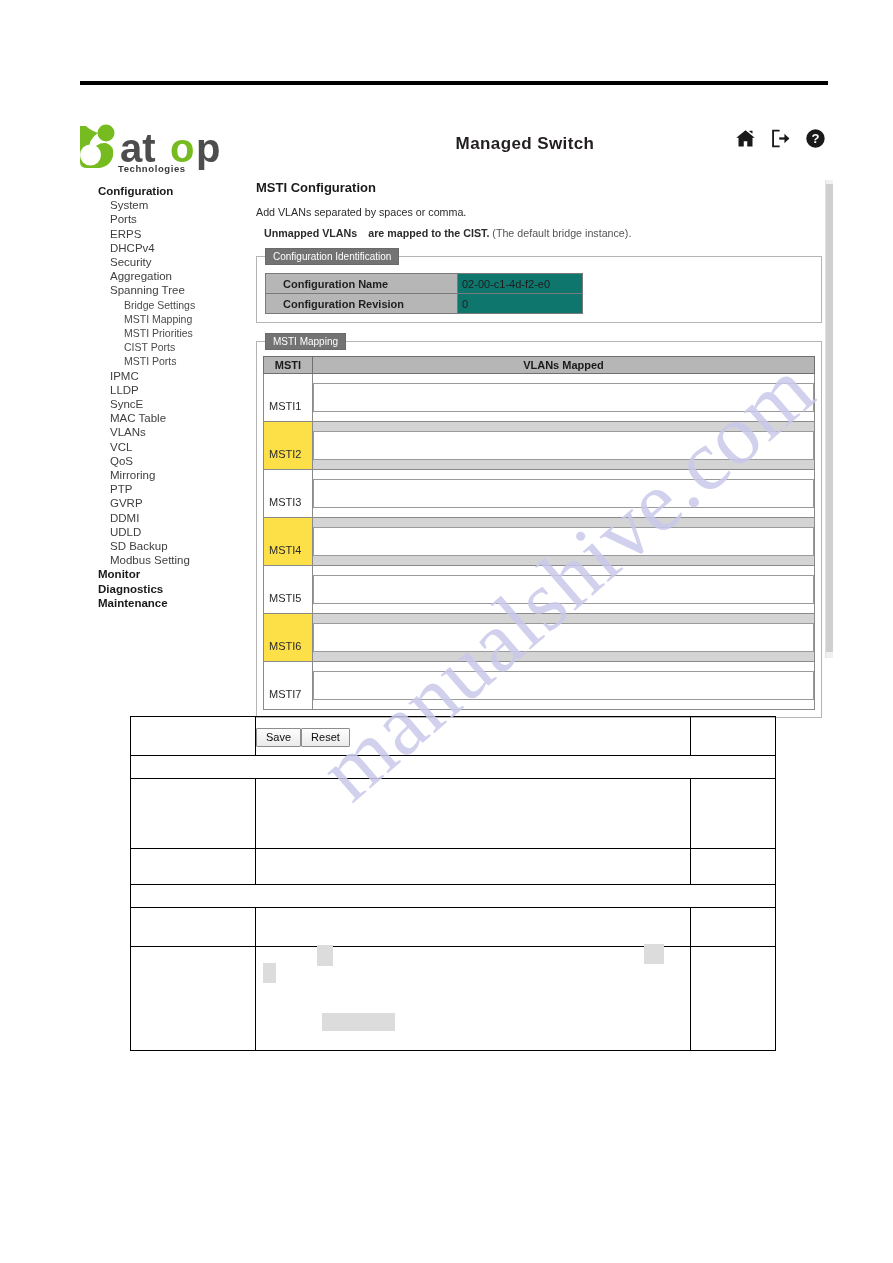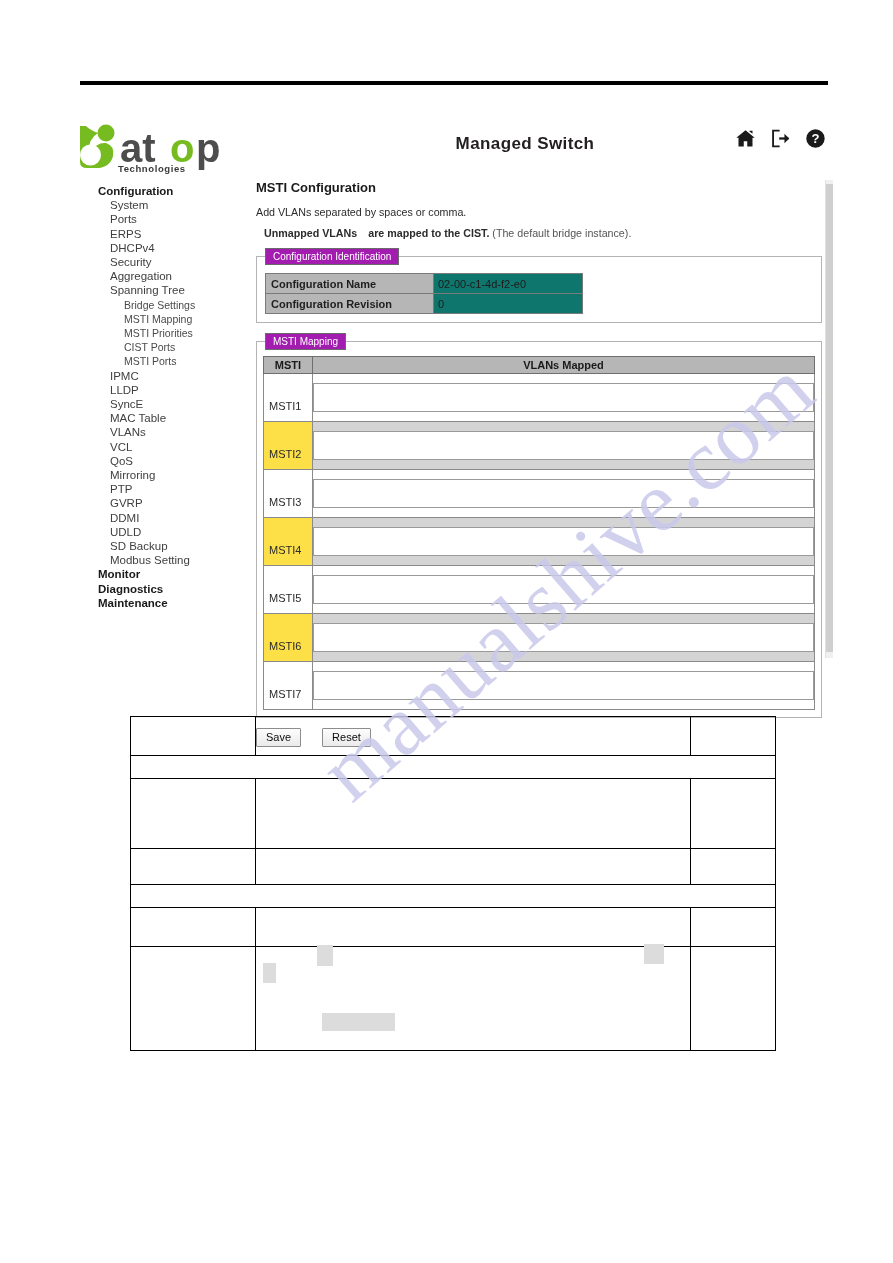--- a/index.html
+++ b/index.html
@@ -127,21 +127,21 @@
   .hint b { font-weight: bold; margin-left: 8px; }
   .hint .paren { color: #555; }
 
   fieldset.panel {
     border: 1px solid #b4b4b4;
     margin: 0 0 10px 0;
     padding: 6px 6px 7px 6px;
     background: #fff;
   }
   fieldset.panel legend {
-    background: #a21caf;
+    background: #737373;
     color: #fff;
     font-size: 10px;
     font-weight: normal;
     padding: 2px 7px 2px 7px;
     margin-left: 2px;
     border: 1px solid #6a6a6a;
     line-height: 11px;
   }
 
   
@@ -153,21 +153,21 @@
   table.cfg td {
     border: 1px solid #7a7a7a;
     padding: 0;
     height: 19px;
   }
   table.cfg td.lbl {
     background: #b6b6b6;
     font-size: 11px;
     font-weight: bold;
     color: #1f1f1f;
-    padding: 0 5px;
+    padding: 0 17px;
     width: 157px;
     white-space: nowrap;
   }
   table.cfg td.val { background: #0f766e; padding: 0; }
   table.cfg input {
     border: 0;
     outline: 0;
     width: 100%;
     box-sizing: border-box;
     font-family: "Liberation Sans", sans-serif;
@@ -224,21 +224,21 @@
     color: #1c1c1c;
     padding: 1px 3px;
     outline: none;
     overflow: hidden;
   }
 
   
   #btn-row {
     margin-top: 8px;
     display: flex;
-    gap: 21px;
+    gap: 0;
   }
   #btn-row button {
     font-family: "Liberation Sans", sans-serif;
     font-size: 11px;
     color: #0d0d0d;
     background: linear-gradient(#fdfdfd, #eceaea);
     border: 1px solid #8d8d8d;
     border-radius: 1px;
     padding: 2px 9px 3px 9px;
     cursor: pointer;

